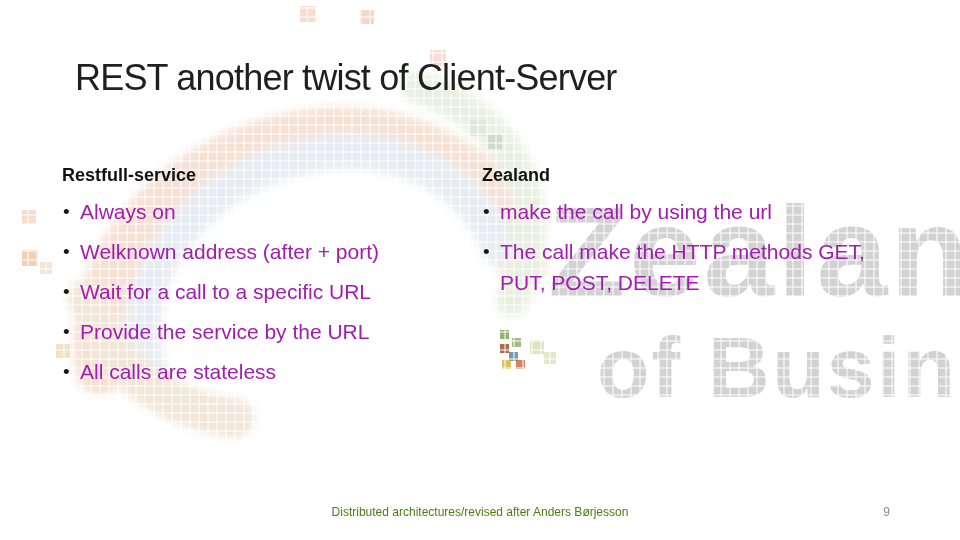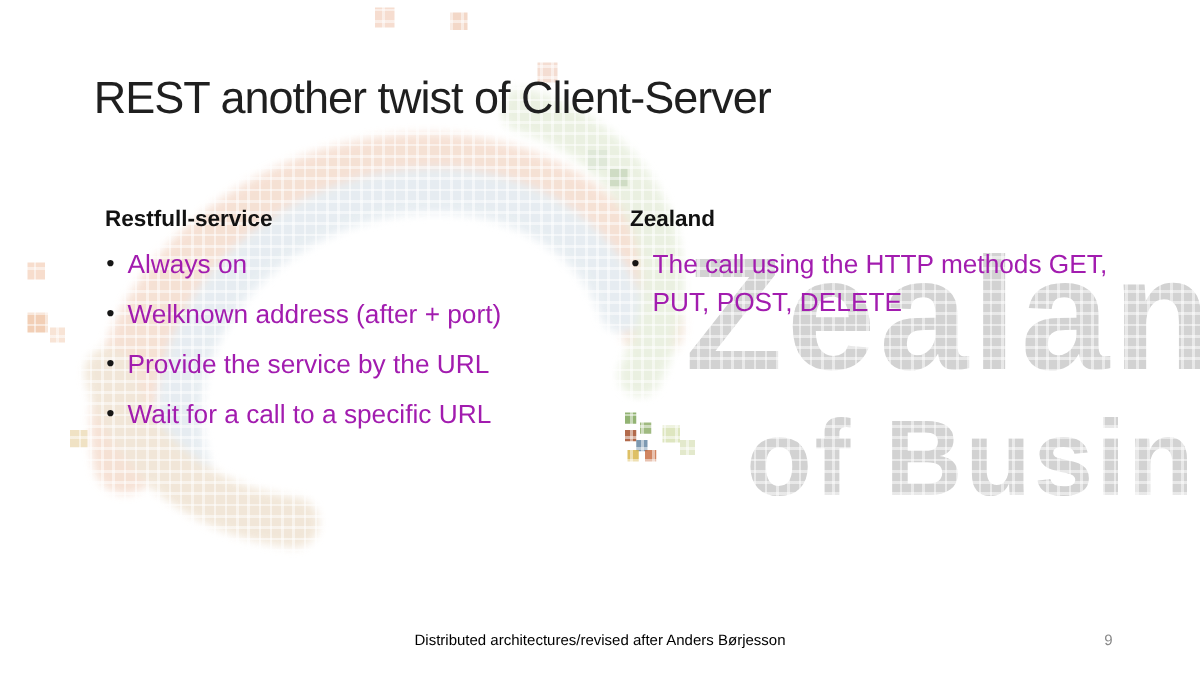--- a/index.html
+++ b/index.html
@@ -21,34 +21,34 @@
       repeating-linear-gradient(0deg, rgba(255,255,255,.5) 0 2px, transparent 2px 9px),
       repeating-linear-gradient(90deg, rgba(255,255,255,.5) 0 2px, transparent 2px 9px);
   }
 
   
   .content{position:absolute;inset:0;z-index:1;}
   .title{
     position:absolute;left:75px;top:57px;margin:0;
     font-size:36px;font-weight:400;letter-spacing:-0.8px;color:#1f1f1f;
   }
-  .columns{position:absolute;left:84px;top:165px;display:flex;}
+  .columns{position:absolute;left:62px;top:165px;display:flex;}
   .col{width:400px;}
   .col + .col{margin-left:20px;}
   .col-header{margin:0 0 10px 0;font-size:18px;font-weight:700;color:#121212;}
   .bullets{list-style:none;margin:0;padding:0;}
   .bullets li{
     position:relative;padding-left:18px;margin-bottom:9px;
     font-size:21px;line-height:31px;color:#a21caf;
   }
   .bullets li::before{content:"\2022";position:absolute;left:1px;top:0;font-size:19px;color:#161616;}
 
   .footer-text{
     position:absolute;left:0;right:0;top:505px;text-align:center;
-    font-size:12px;color:#000000;
+    font-size:12px;color:#4d7c0f;
   }
   .page-number{position:absolute;top:505px;right:70px;font-size:12px;color:#8a8a8a;}
 </style>
 </head>
 <body>
 
 <div class="slide">
 
   <div class="watermark" aria-hidden="true">
     <svg class="wm-svg" width="960" height="540" viewBox="0 0 960 540">
@@ -92,29 +92,31 @@
 
   <div class="content">
     <h1 class="title">REST another twist of Client-Server</h1>
 
     <div class="columns">
       <section class="col">
         <h2 class="col-header">Restfull-service</h2>
         <ul class="bullets">
           <li>Always on</li>
           <li>Welknown address (after + port)</li>
+          <li>Wait for a call to a specific URL</li>
           <li>Provide the service by the URL</li>
-          <li>Wait for a call to a specific URL</li>
+          <li>All calls are stateless</li>
         </ul>
       </section>
 
       <section class="col">
         <h2 class="col-header">Zealand</h2>
         <ul class="bullets">
-          <li>The call using the HTTP methods GET, PUT, POST, DELETE</li>
+          <li>make the call by using the url</li>
+          <li>The call make the HTTP methods GET, PUT, POST, DELETE</li>
         </ul>
       </section>
     </div>
 
     <div class="footer-text">Distributed architectures/revised after Anders Børjesson</div>
     <div class="page-number">9</div>
   </div>
 
 </div>
 

